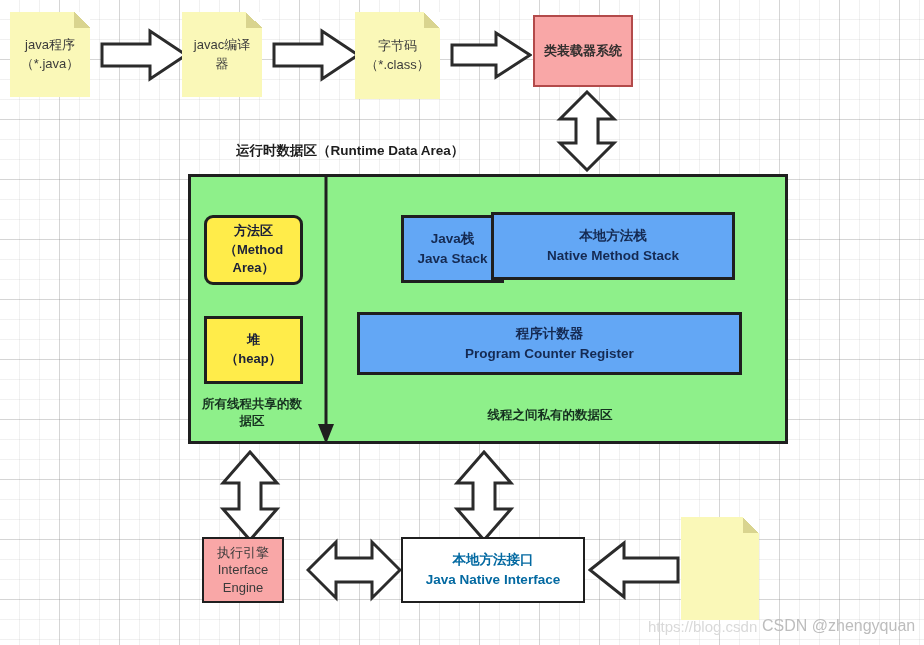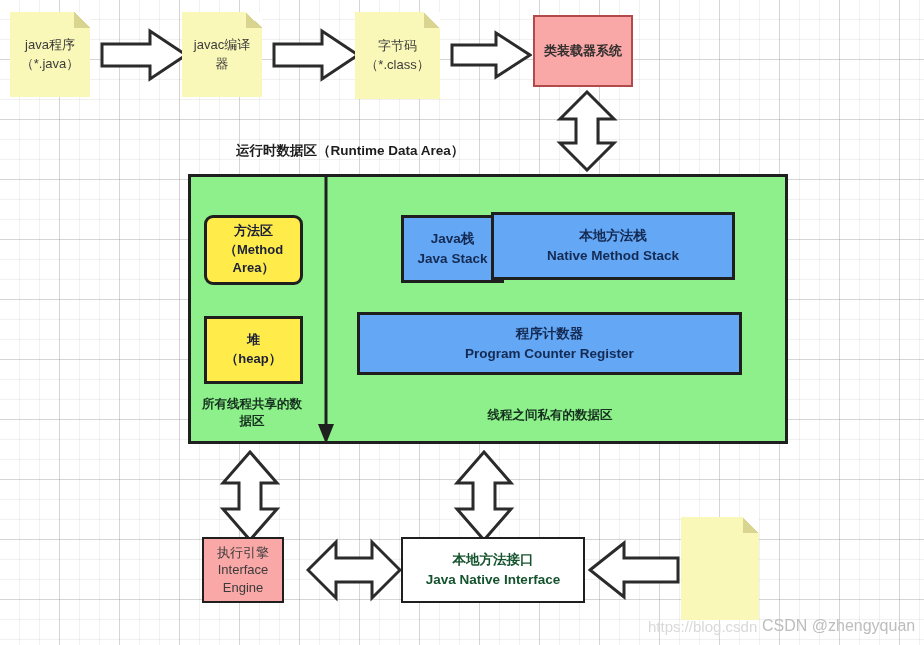--- a/index.html
+++ b/index.html
@@ -30,21 +30,21 @@
     font-size:13px;
     line-height:1.45;
   }
   .note .fold{
     position:absolute;top:0;right:0;width:16px;height:16px;
     background:linear-gradient(225deg,#ffffff 0 50%,#d9d48f 50% 100%);
   }
   .note .txt{padding:0 6px;position:relative;z-index:1;}
   .pink{background:#f9a7a7;border:2px solid #b34a4a;color:#33302f;font-size:13px;font-weight:700;}
   .pink2{background:#f9a7a7;border:2px solid #1f1f1f;color:#3b3b3b;font-size:13px;line-height:1.35;}
-  .white{background:#ffffff;border:2px solid #1f1f1f;color:#14532d;font-size:13.5px;font-weight:700;line-height:1.45;}
+  .white{background:#ffffff;border:2px solid #1f1f1f;color:#0369a1;font-size:13.5px;font-weight:700;line-height:1.45;}
   .green-area{
     background:#8ef08a;border:3px solid #1f1f1f;
   }
   .yellowbox{background:#ffec4a;border:3px solid #1f1f1f;color:#1b2038;font-size:13px;font-weight:700;line-height:1.45;}
   .yellowbox.round{border-radius:9px;}
   .bluebox{background:#63a7f5;border:3px solid #1f1f1f;color:#152a52;font-size:13.5px;font-weight:700;line-height:1.45;}
 
   .plain-label{position:absolute;color:#1d1d1d;font-weight:700;font-size:13.5px;white-space:nowrap;}
   .inner-label{position:absolute;color:#15301f;font-weight:700;font-size:12.5px;text-align:center;line-height:1.35;}
 

